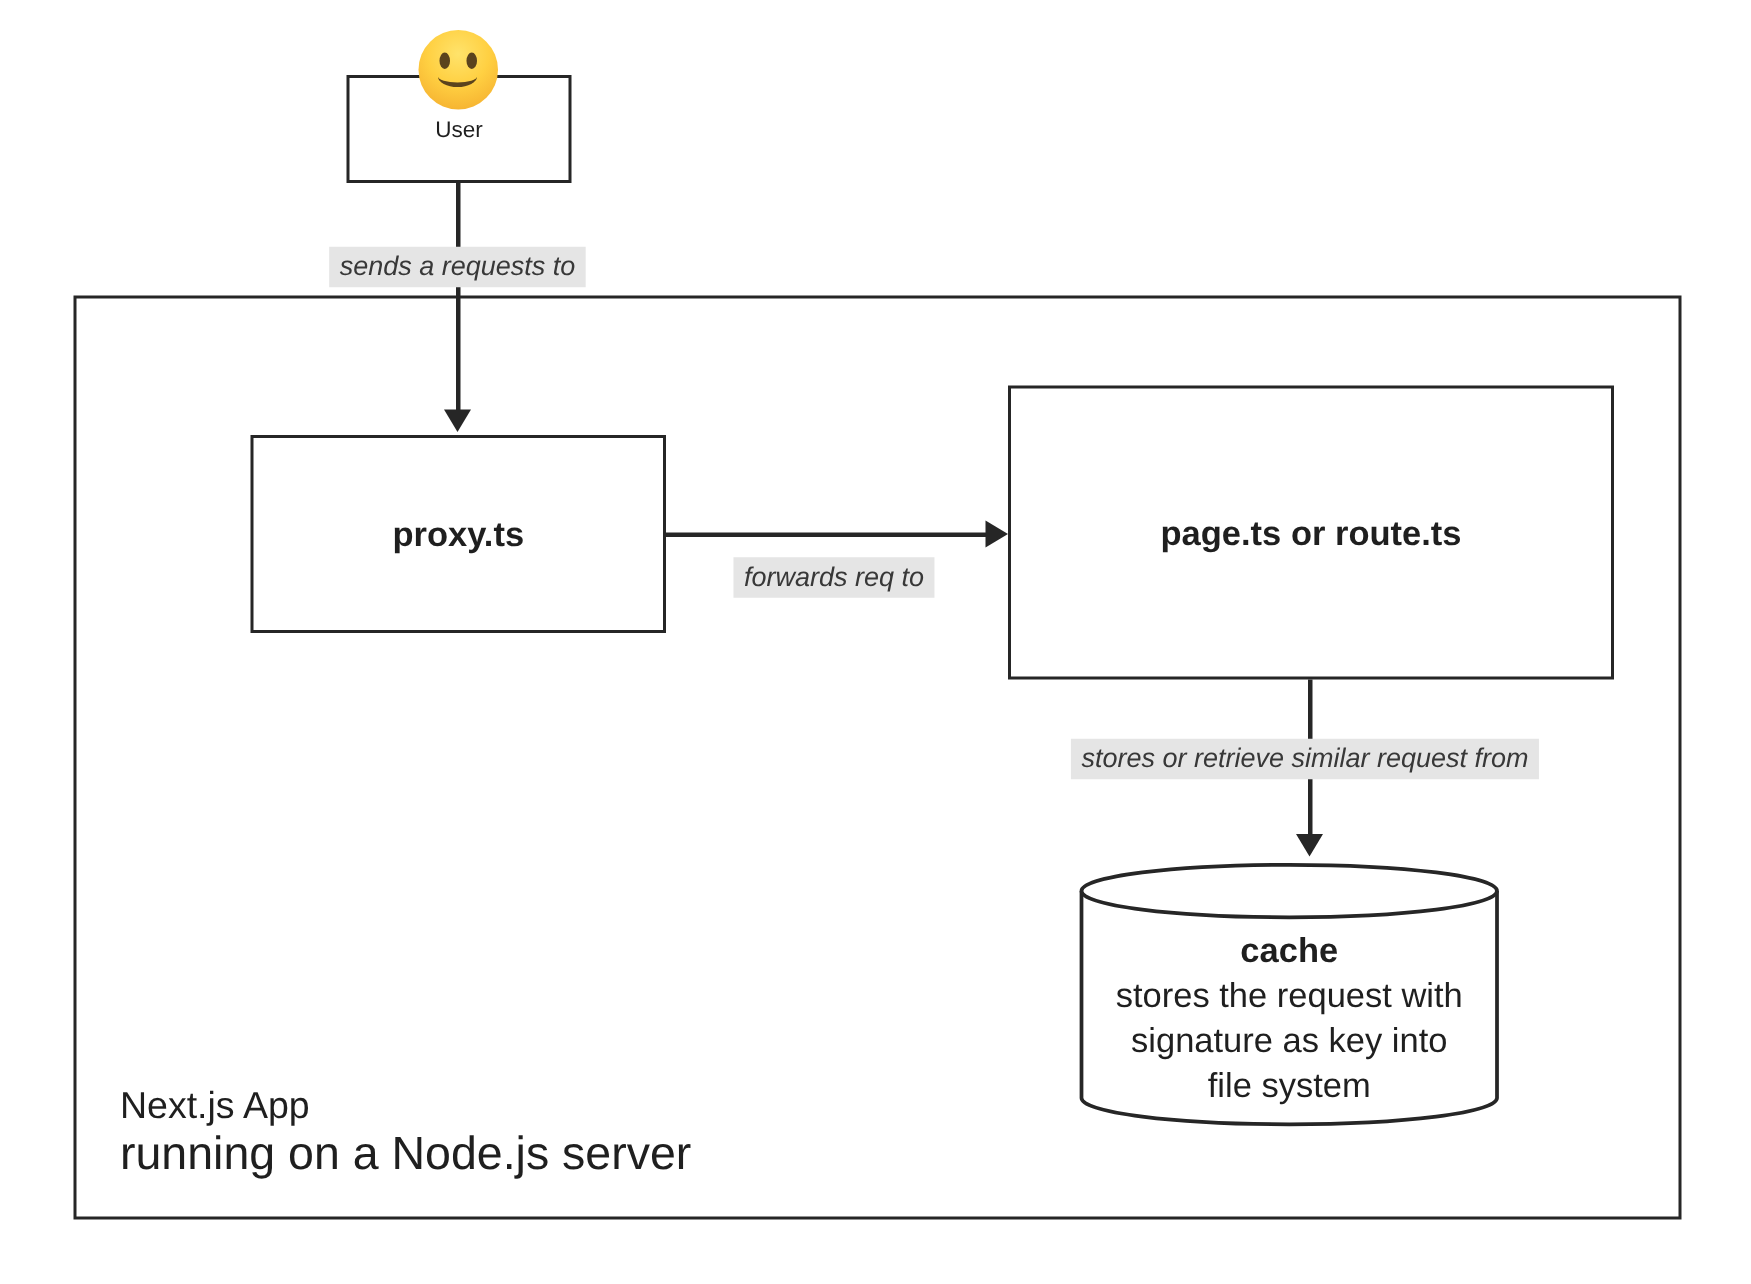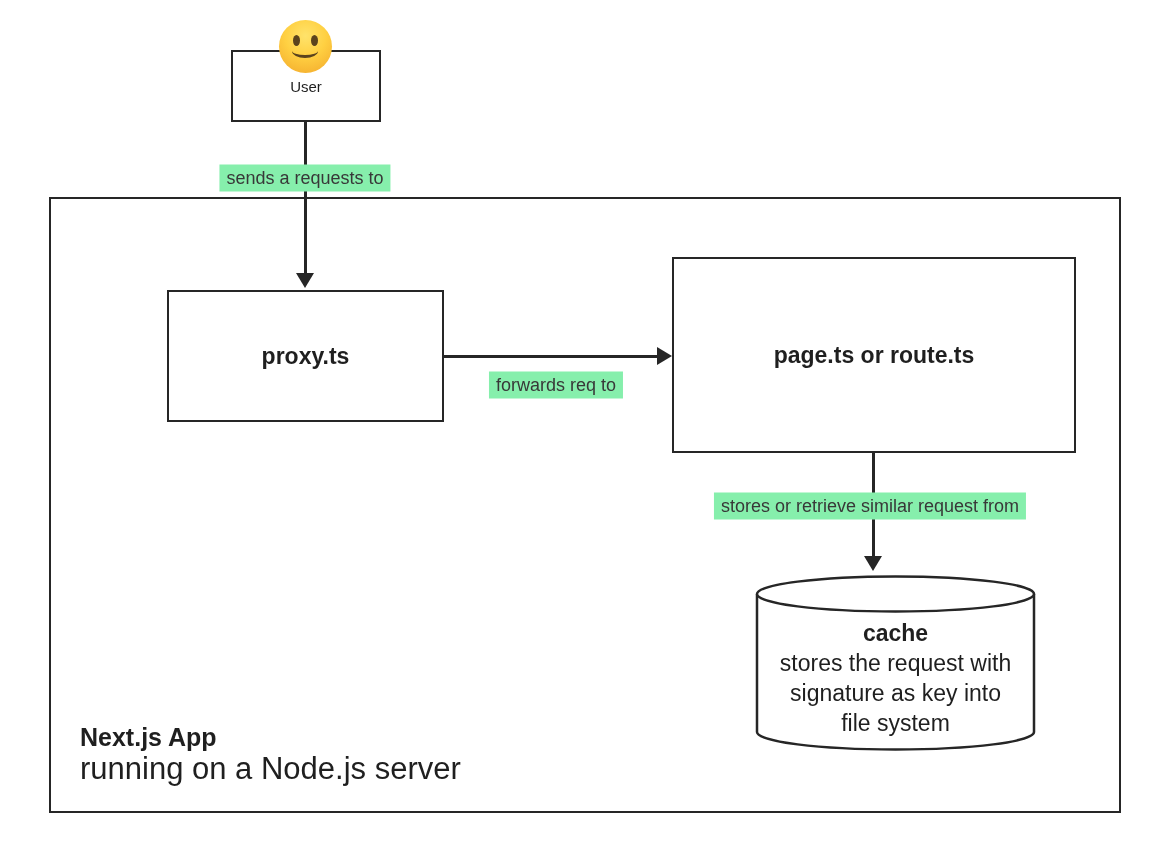--- a/index.html
+++ b/index.html
@@ -59,21 +59,21 @@
     font-size: 23px;
     line-height: 30px;
   }
   .node-body {
     font-size: 23px;
     line-height: 30px;
   }
   
   .cylinder {
     position: absolute;
-    left: 755px; top: 574px;
+    left: 719px; top: 574px;
     width: 281px; height: 178px;
     z-index: 3;
   }
   .cylinder svg { position: absolute; left: 0; top: 0; }
   .cylinder-text {
     position: absolute;
     left: 0; top: 44px;
     width: 100%;
     text-align: center;
   }
@@ -103,36 +103,37 @@
     width: 0; height: 0;
     border-top: 9px solid transparent;
     border-bottom: 9px solid transparent;
     border-left: 15px solid #262626;
     z-index: 1;
   }
   
   .edge-label {
     position: absolute;
     transform: translate(-50%, -50%);
-    background: #86efac;
+    background: #e5e5e5;
     padding: 3px 7px;
     font-size: 18px;
     color: #383838;
     white-space: nowrap;
     z-index: 2;
+    font-style: italic;
   }
   
   .container-caption {
     position: absolute;
     left: 80px; top: 722px;
     z-index: 2;
     text-align: left;
   }
   .container-title {
-    font-weight: 700;
+    font-weight: 400;
     font-size: 25px;
     line-height: 31px;
   }
   .container-subtitle {
     font-size: 31px;
     line-height: 31px;
   }
   
   .smiley {
     position: absolute;

